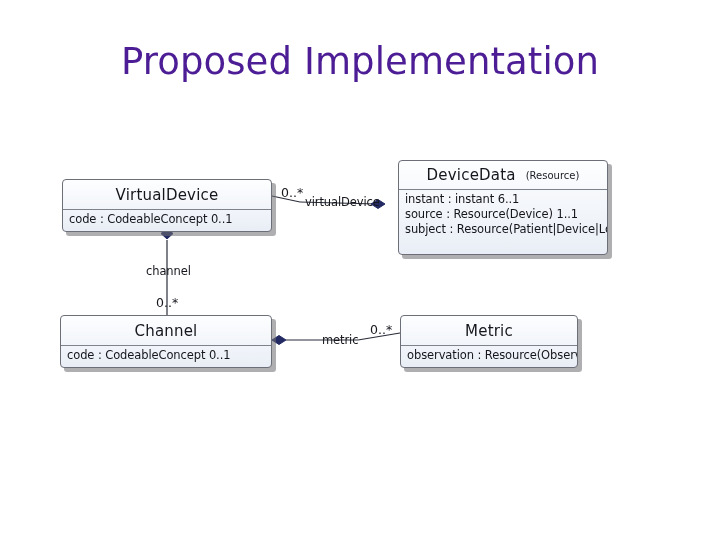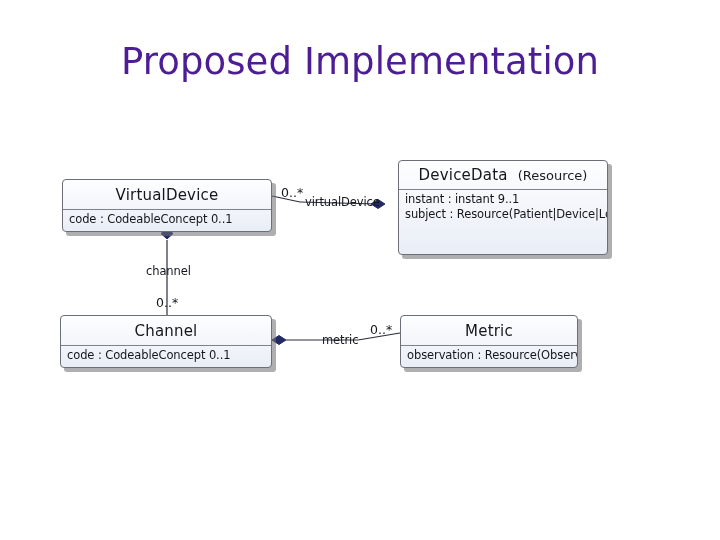--- a/index.html
+++ b/index.html
@@ -27,21 +27,21 @@
     position:relative;width:100%;height:100%;box-sizing:border-box;
     border:1px solid #6c6f78;border-radius:4px;
     background:linear-gradient(180deg,#fdfeff 0%,#f2f5fa 55%,#e9eef6 100%);
     display:flex;flex-direction:column;overflow:hidden;
   }
   .uml-header{
     flex:0 0 auto;display:flex;align-items:center;justify-content:center;
     color:#15161c;white-space:nowrap;text-align:center;
   }
   .uml-name{font-size:15px;letter-spacing:.2px;}
-  .uml-stereo{font-size:13px;margin-left:10px;color:#1b1c22;}
+  .uml-stereo{font-size:10px;margin-left:10px;color:#1b1c22;}
   .uml-divider{height:1px;background:#7e828c;flex:0 0 auto;}
   .uml-attrs{
     flex:1 1 auto;padding:2px 5px 0 6px;display:flex;flex-direction:column;
     justify-content:flex-start;
   }
   .uml-attr{
     font-size:11.5px;color:#15161c;line-height:15px;white-space:nowrap;
     letter-spacing:-0.1px;
   }
 
@@ -90,21 +90,22 @@
 
   <div class="uml-class" style="left:398px;top:160px;width:210px;height:95px;">
     <div class="shadow"></div>
     <div class="frame">
       <div class="uml-header" style="height:28px;">
         <span class="uml-name">DeviceData</span>
         <span class="uml-stereo">(Resource)</span>
       </div>
       <div class="uml-divider"></div>
       <div class="uml-attrs">
-        <div class="uml-attr">instant : instant 9..1</div>
+        <div class="uml-attr">instant : instant 6..1</div>
+        <div class="uml-attr">source : Resource(Device) 1..1</div>
         <div class="uml-attr">subject : Resource(Patient|Device|Location) 0..1</div>
       </div>
     </div>
   </div>
 
   <div class="uml-class" style="left:60px;top:315px;width:212px;height:53px;">
     <div class="shadow"></div>
     <div class="frame">
       <div class="uml-header" style="height:29px;">
         <span class="uml-name">Channel</span>

